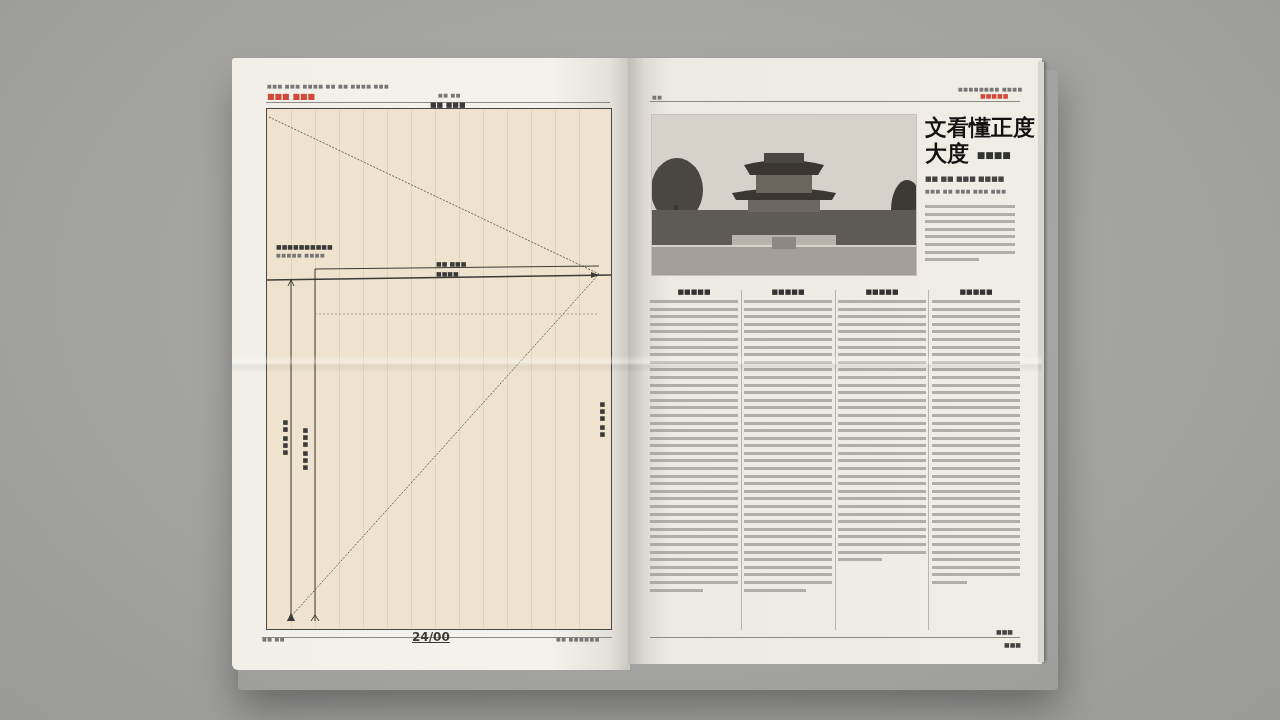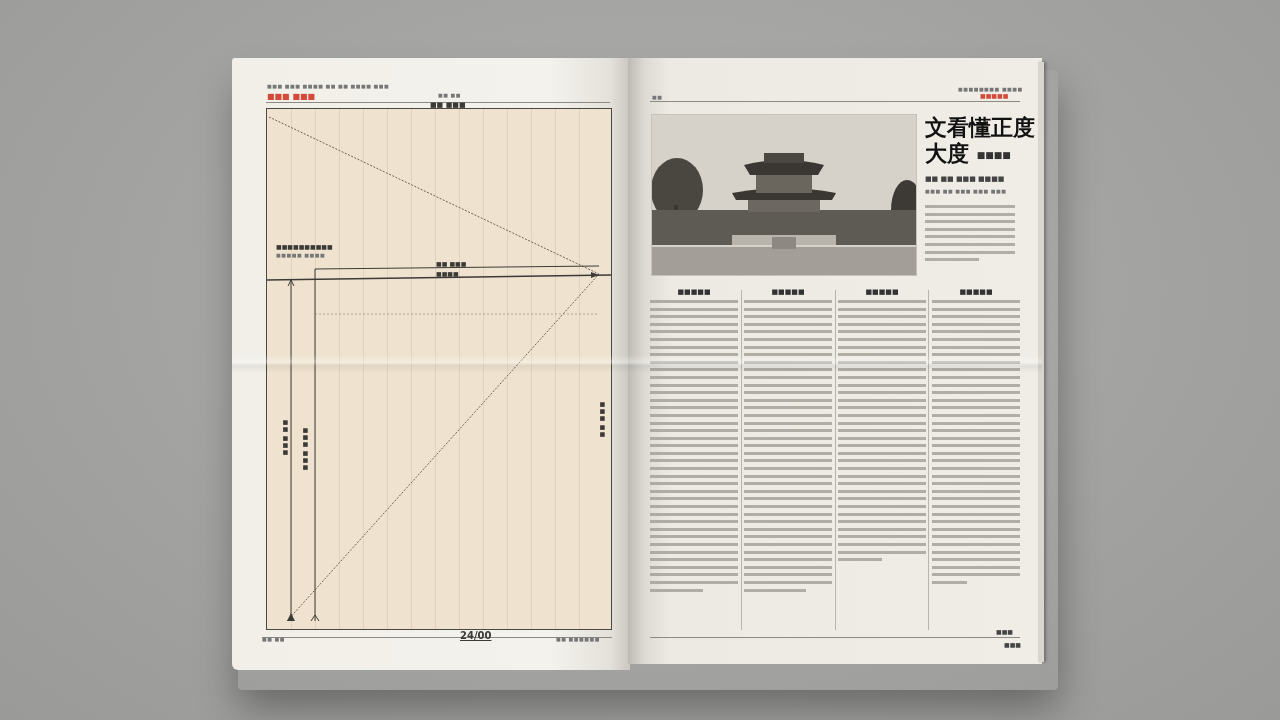--- a/index.html
+++ b/index.html
@@ -72,21 +72,21 @@
 
 <div class="lbl" style="left:276px;top:243px;font-size:6px;">■■■■■■■■■■</div>
 <div class="hdr-small" style="left:276px;top:252px;">■■■■■ ■■■■</div>
 <div class="lbl" style="left:436px;top:260px;font-size:6px;">■■ ■■■</div>
 <div class="lbl" style="left:436px;top:270px;font-size:6px;">■■■■</div>
 <div class="vlbl" style="left:599px;top:402px;">■■ ■■■</div>
 <div class="vlbl" style="left:282px;top:420px;">■■■ ■■</div>
 <div class="vlbl" style="left:302px;top:428px;">■■■ ■■■</div>
 
 <div class="rule" style="left:262px;top:637px;width:350px;"></div>
-<div class="lbl" style="left:460px;top:630px;font-size:10px;text-decoration:underline;">24/00</div>
+<div class="lbl" style="left:412px;top:630px;font-size:12px;text-decoration:underline;">24/00</div>
 <div class="hdr-small" style="left:262px;top:636px;">■■ ■■</div>
 <div class="hdr-small" style="left:556px;top:636px;">■■ ■■■■■■</div>
 
 <div class="rp"></div>
 <div class="rp-edge"></div>
 <div class="hdr-small" style="left:652px;top:94px;">■■</div>
 <div class="hdr-small" style="left:958px;top:86px;">■■■■■■■■ ■■■■</div>
 <div class="hdr-red" style="left:980px;top:92px;font-size:6px;">■■■■■</div>
 <div class="rule" style="left:650px;top:101px;width:370px;"></div>
 

